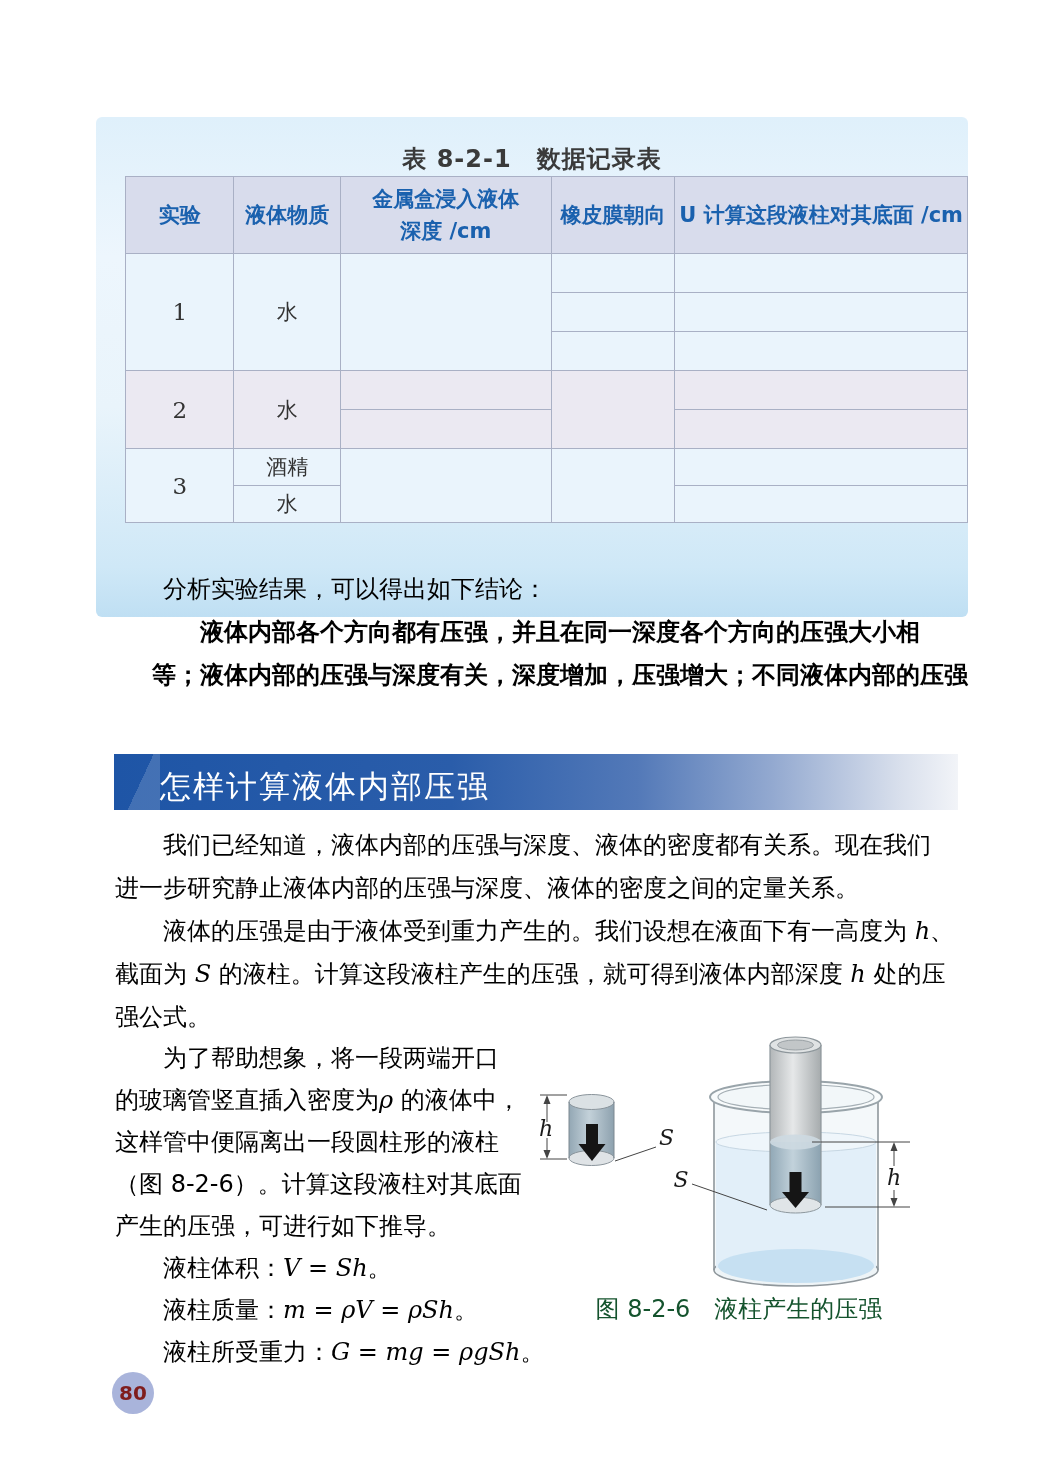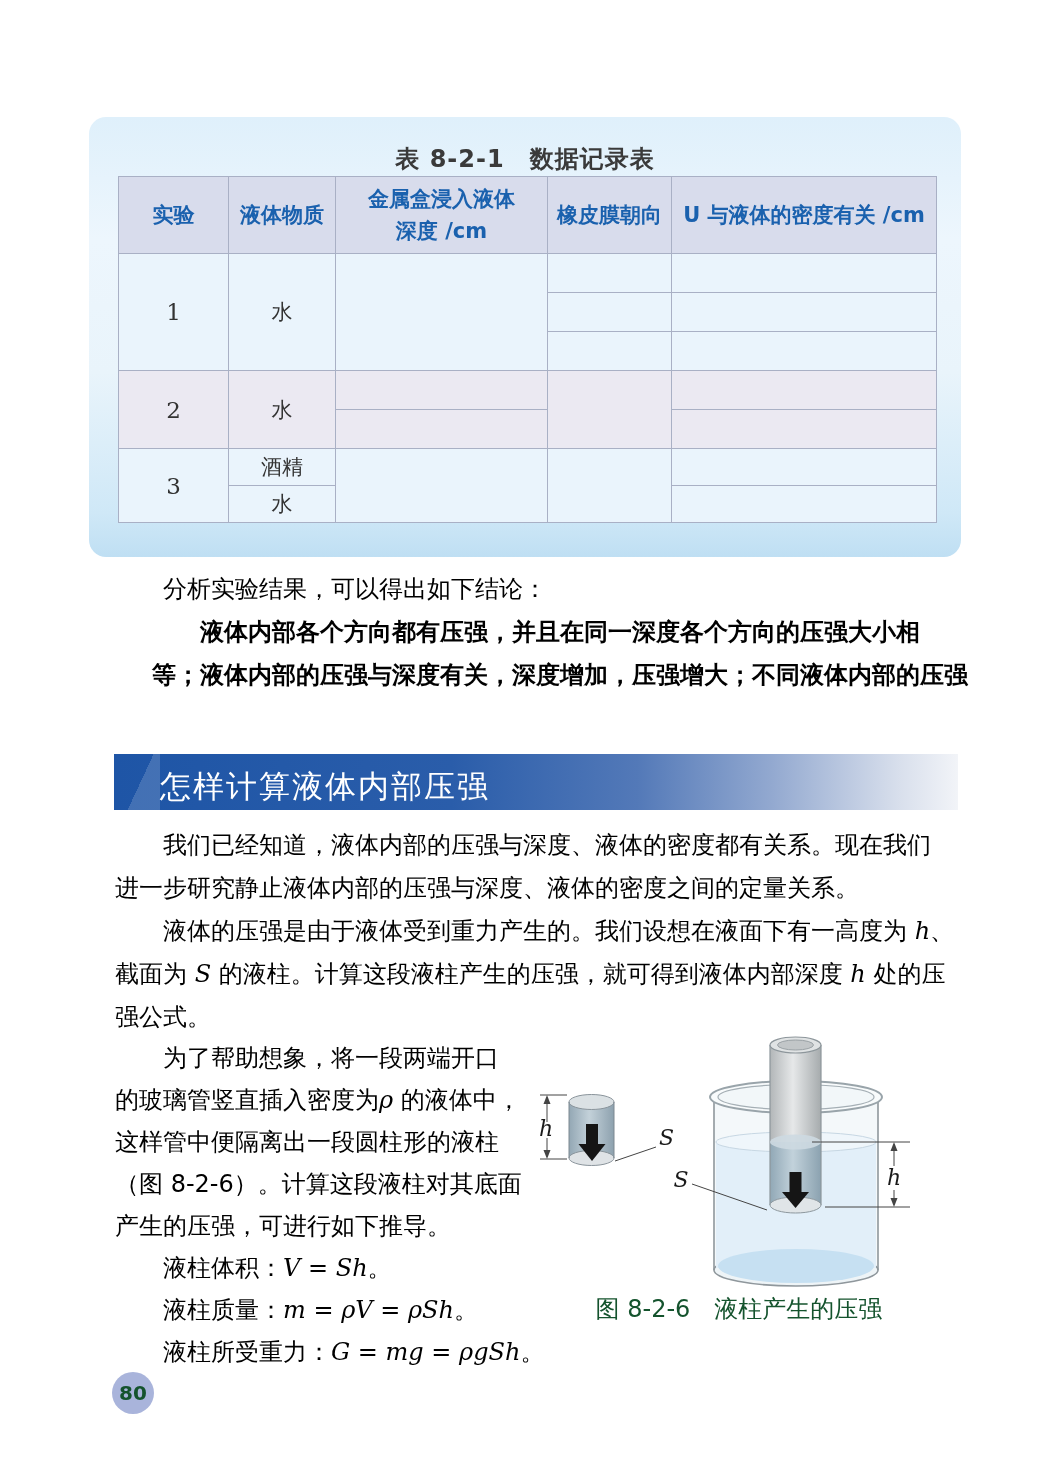--- a/index.html
+++ b/index.html
@@ -2,22 +2,22 @@
 <html><head>
 <meta charset="utf-8">
 <style>
   html,body{margin:0;padding:0;}
   body{
     width:1043px;height:1474px;position:relative;background:#ffffff;
     font-family:"DejaVu Sans",sans-serif;color:#222;overflow:hidden;
   }
   
   .panel{
-    position:absolute;left:89px;top:117px;width:872px;height:440px;
-    border-radius:17px;
+    position:absolute;left:96px;top:117px;width:872px;height:500px;
+    border-radius:6px;
     background:linear-gradient(180deg,#dff0fb 0%,#edf6fd 28%,#e9f4fb 58%,#cfe8f7 90%,#bfdff3 100%);
   }
   .table-title{
     position:absolute;left:0;top:26px;width:100%;text-align:center;
     font-size:24px;font-weight:bold;color:#3a3a3a;letter-spacing:1px;
   }
   table.data{
     position:absolute;left:29px;top:59px;border-collapse:collapse;table-layout:fixed;
     font-size:21px;color:#333;
   }
@@ -62,21 +62,21 @@
   .derivation .bodyline{line-height:42px;}
   
   .figure-svg{position:absolute;left:520px;top:1030px;}
   .fig-caption{
     position:absolute;left:520px;top:1293px;width:438px;text-align:center;
     font-size:24px;color:#14532d;white-space:nowrap;
   }
   
   .page-badge{
     position:absolute;left:112px;top:1372px;width:42px;height:42px;border-radius:50%;
-    background:#a9b4db;color:#14532d;font-weight:bold;font-size:20px;
+    background:#a9b4db;color:#7f1d1d;font-weight:bold;font-size:20px;
     display:flex;align-items:center;justify-content:center;
   }
 </style>
 </head>
 <body>
 
 <div class="panel">
   <div class="table-title">表 8-2-1　数据记录表</div>
   <table class="data">
     <colgroup>
@@ -88,21 +88,21 @@
     </colgroup>
     <tbody>
         <tr>
       <th>实验</th>
       <th>液体物质</th>
       <th>
         <div class="two-line">金属盒浸入液体</div>
         <div class="two-line">深度 /cm</div>
       </th>
       <th>橡皮膜朝向</th>
-      <th>U 与液体的密度有关 /cm</th>
+      <th>U 计算这段液柱对其底面 /cm</th>
     </tr>
 
     <tr class="blockA rowh">
       <td class="idcell" rowspan="3">1</td>
       <td rowspan="3">水</td>
       <td rowspan="3"></td>
       <td></td>
       <td></td>
     </tr>
     <tr class="blockA rowh">

